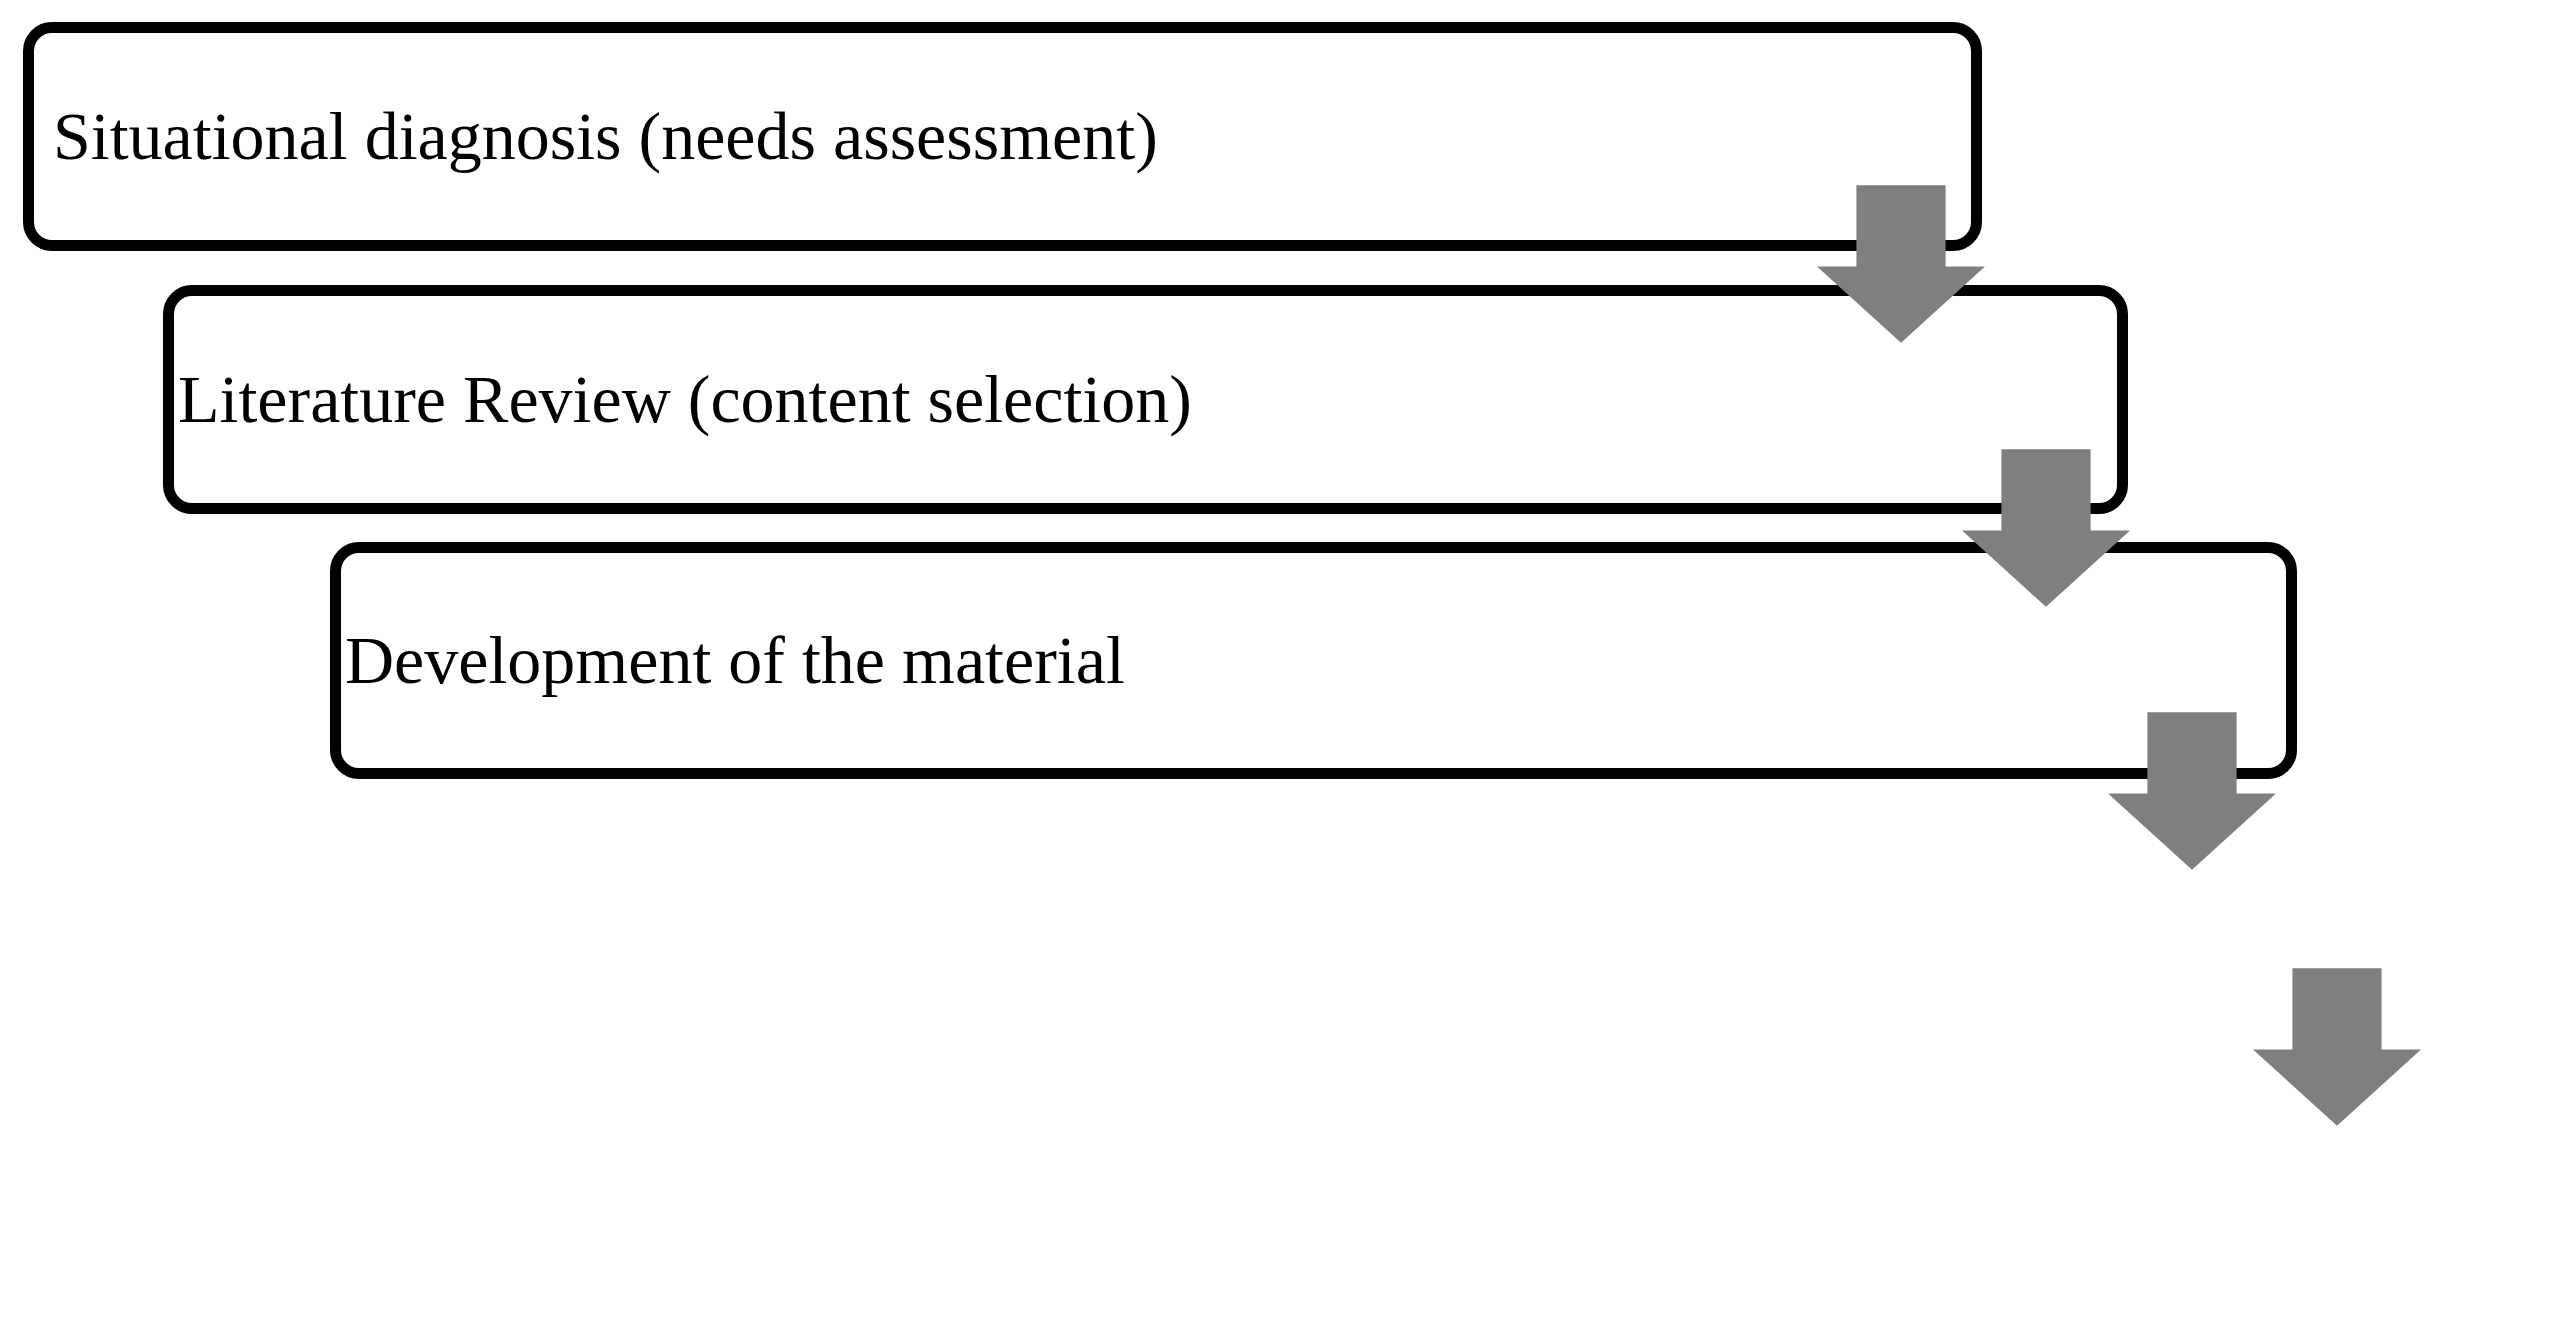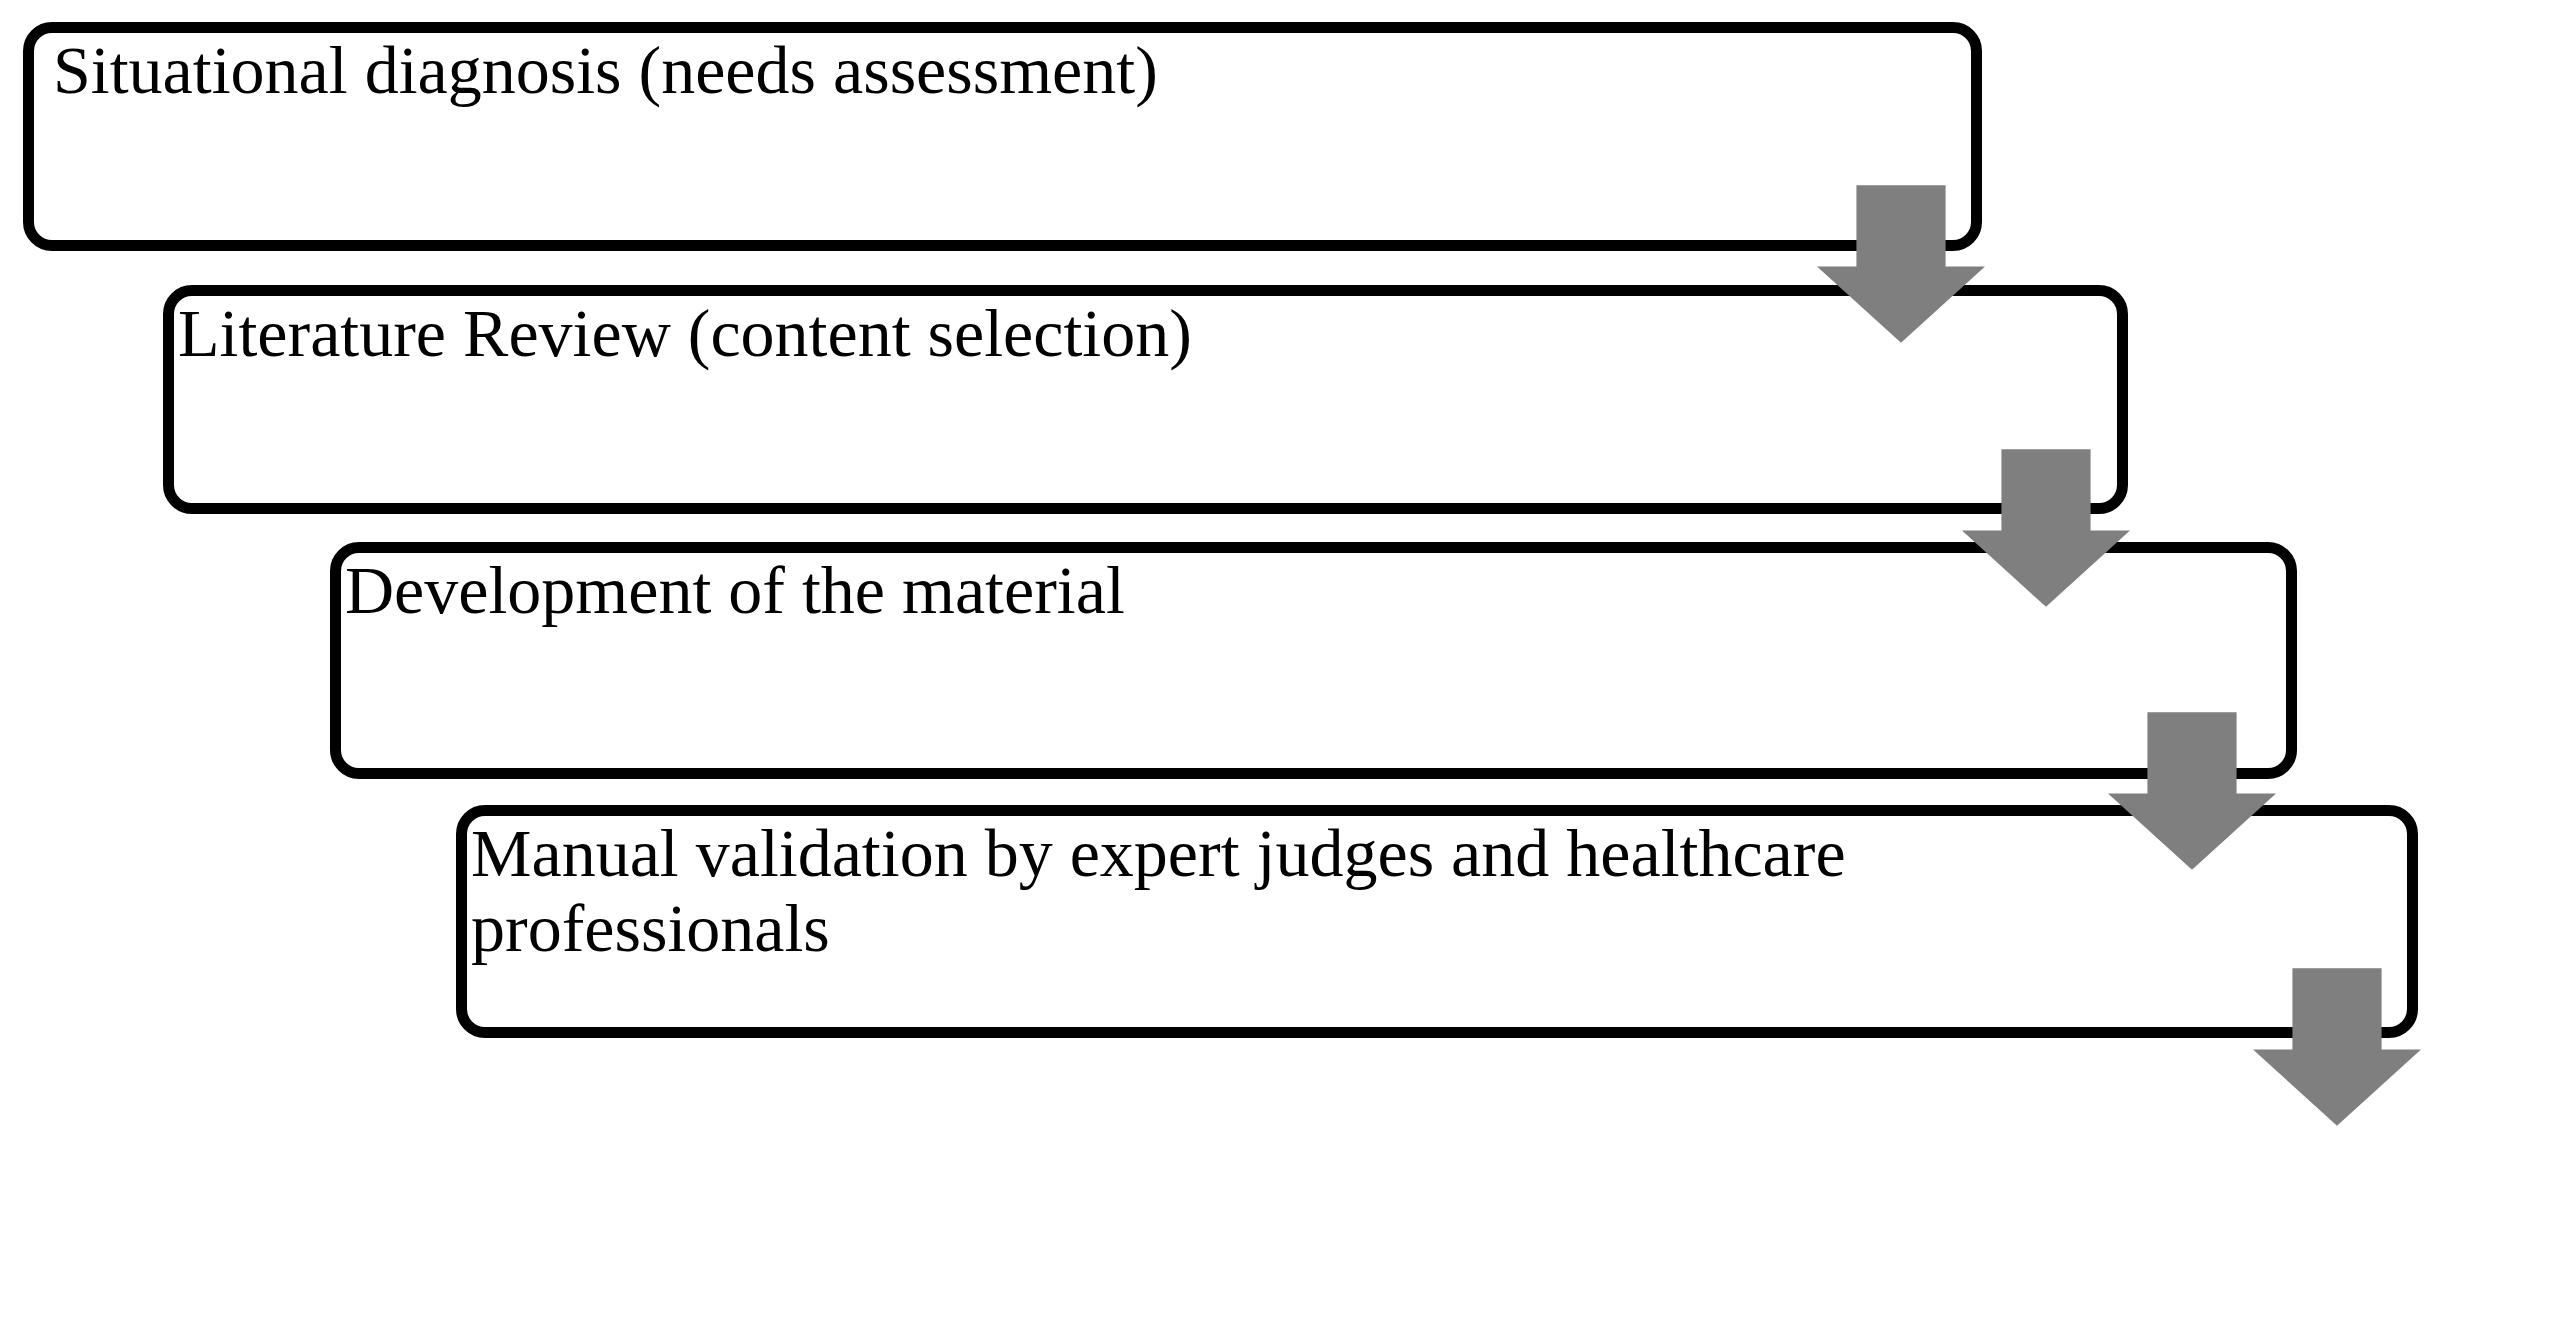--- a/index.html
+++ b/index.html
@@ -9,20 +9,21 @@
     height: 1320px;
     overflow: hidden;
     font-family: "Liberation Serif", "DejaVu Serif", serif;
   }
   .flow-box {
     position: absolute;
     box-sizing: border-box;
     border: 11px solid #000;
     border-radius: 29px;
     display: flex;
+    align-items: center;
     z-index: 1;
   }
   .flow-box .label {
     font-size: 68px;
     line-height: 1.1;
     white-space: pre-line;
     padding-left: 4px;
     letter-spacing: 0px;
   }
   .flow-arrow {
@@ -43,24 +44,20 @@
   </div>
 
   <div class="flow-box" style="left: 163px; top: 285px; width: 1965px; height: 229px; border-color: rgb(0, 0, 0); background-color: rgb(255, 255, 255);">
     <div class="label">Literature Review (content selection)</div>
   </div>
 
   <div class="flow-box" style="left: 306px; top: 542px; width: 1967px; height: 237px; border-color: rgb(0, 0, 0); background-color: rgb(255, 255, 255); margin-left: 24px;">
     <div class="label">Development of the material</div>
   </div>
 
-  <div class="flow-box" style="left: 456px; top: 805px; width: 1962px; height: 233px; border-color: rgb(0, 0, 0); background-color: rgb(255, 255, 255);">
-    <div class="label">Manual validation by expert judges and healthcare
-professionals</div>
-  </div>
 
 
   <svg class="flow-arrow" style="left:1817px; top:185px;" viewBox="0 0 196 184" aria-hidden="true">
     <polygon points="46,0 150,0 150,95 196,95 98,184 0,95 46,95" style="fill: rgb(127, 127, 127);"></polygon>
   </svg>
 
   <svg class="flow-arrow" style="left:1962px; top:449px;" viewBox="0 0 196 184" aria-hidden="true">
     <polygon points="46,0 150,0 150,95 196,95 98,184 0,95 46,95" style="fill: rgb(127, 127, 127);"></polygon>
   </svg>
 

